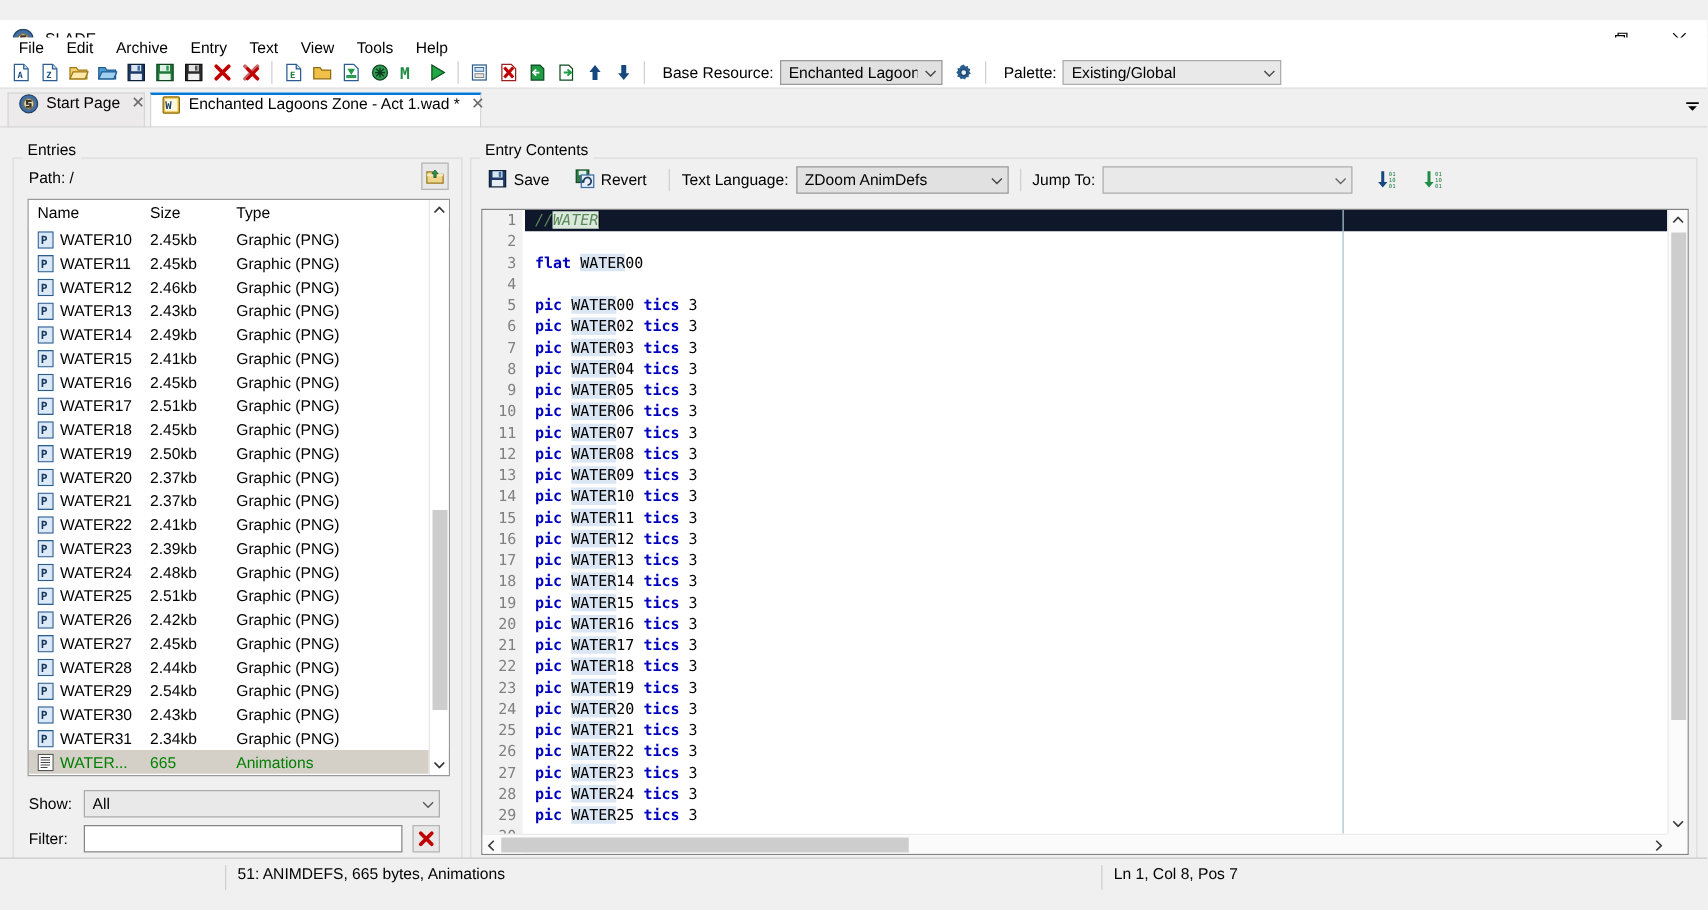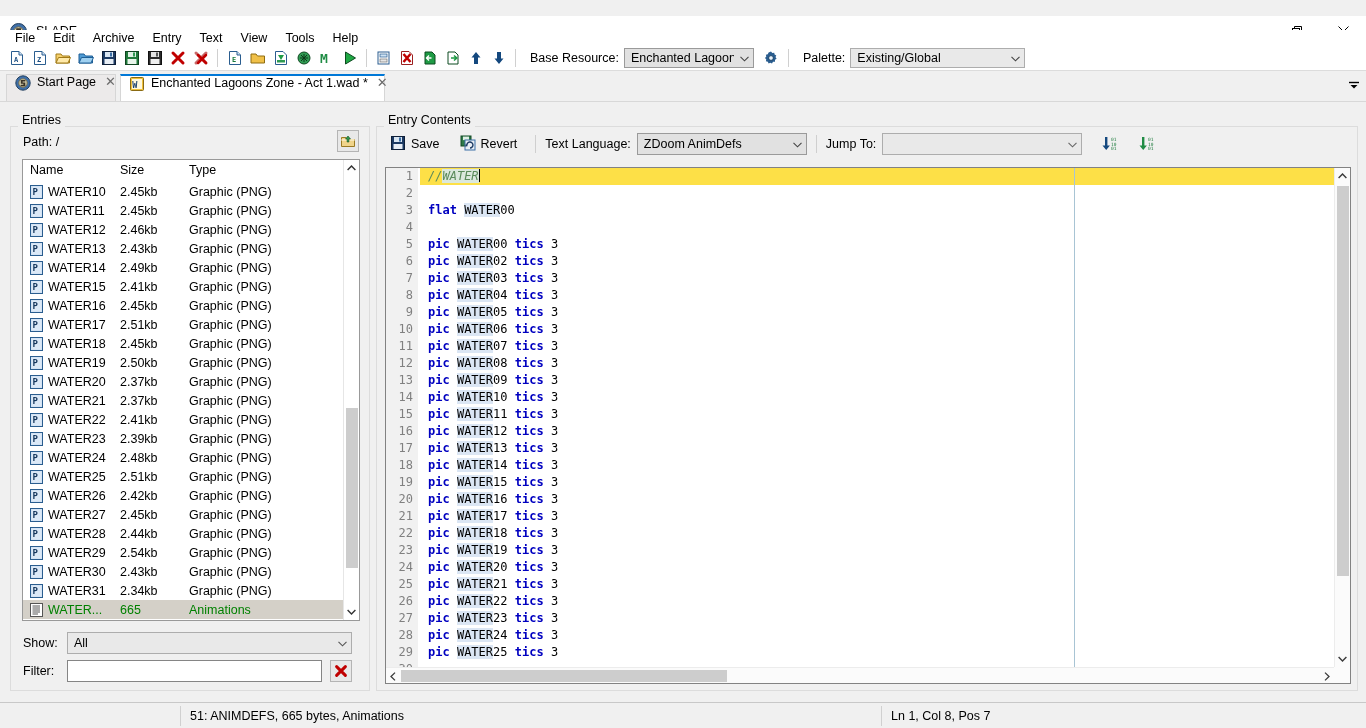--- a/index.html
+++ b/index.html
@@ -139,43 +139,43 @@
   .ed-gutter {
     position:absolute; left:0; top:0; width:33px; height:100%;
     background:#f1f1f1; border-right:1px solid #ffffff;
   }
   .ed-gutter .ln {
     height:17px; line-height:17px; text-align:right; padding-right:5px;
     color:#808080; font-size:12px; font-family:"DejaVu Sans Mono", monospace;
   }
   .ed-code { position:absolute; left:34px; top:0; right:16px; bottom:16px; overflow:hidden; }
   .ed-line { height:17px; line-height:17px; white-space:pre; padding-left:8px; }
-  .ed-line.cur { background:#fde047; }
+  .ed-line.cur { background:#0f172a; }
   .kw { color:#0000c0; font-weight:bold; }
   .cm { color:#5a8a5a; font-style:italic; }
   .num { color:#000; }
   .hl { background:#dbe6f4; }
   .hlc { background:#dbe8dd; }
   .caret { display:inline-block; width:1px; height:13px; background:#000; vertical-align:-2px; }
   .ed-edge { position:absolute; left:688px; top:0; bottom:16px; width:1px; background:#a8c4d4; }
 
   .ed-vsb { position:absolute; right:0; top:0; width:16px; bottom:16px; background:#fbfbfb; border-left:1px solid #ececec; }
   .ed-vsb .arr { height:16px; display:flex; align-items:center; justify-content:center; color:#4d4d4d; font-size:10px; }
   .ed-vsb .arr.bot { position:absolute; bottom:0; left:0; right:0; }
   .ed-vsb .thumb { position:absolute; left:2px; width:12px; top:18px; height:390px; background:#cdcdcd; }
   .ed-hsb { position:absolute; left:0; bottom:0; right:16px; height:16px; background:#fbfbfb; border-top:1px solid #ececec; }
   .ed-hsb .arr { position:absolute; top:0; width:14px; height:16px; display:flex; align-items:center; justify-content:center; color:#4d4d4d; font-size:10px; }
   .ed-hsb .arr.l { left:0; } .ed-hsb .arr.r { right:0; }
   .ed-hsb .thumb { position:absolute; left:15px; top:2px; width:326px; height:12px; background:#cdcdcd; }
   .ed-corner { position:absolute; right:0; bottom:0; width:16px; height:16px; background:#fbfbfb; }
 
   
   .statusbar {
-    position:absolute; left:0; bottom:0; width:1366px; height:26px;
-    background:#f0f0f0; border-top:1px solid #c8c8c8; display:flex; align-items:center;
+    position:absolute; left:0; bottom:16px; width:1366px; height:26px;
+    background:#f0f0f0; border-top:1px solid #c8c8c8; display:flex; align-items:flex-end;
   }
   .sb-cell { height:26px; display:flex; align-items:center; font-size:12.5px; padding-left:9px; }
   .sb-div { width:1px; height:20px; background:#d0d0d0; }
 </style>
 </head>
 <body>
 
 <div id="app">
 
   <div class="titlebar">

